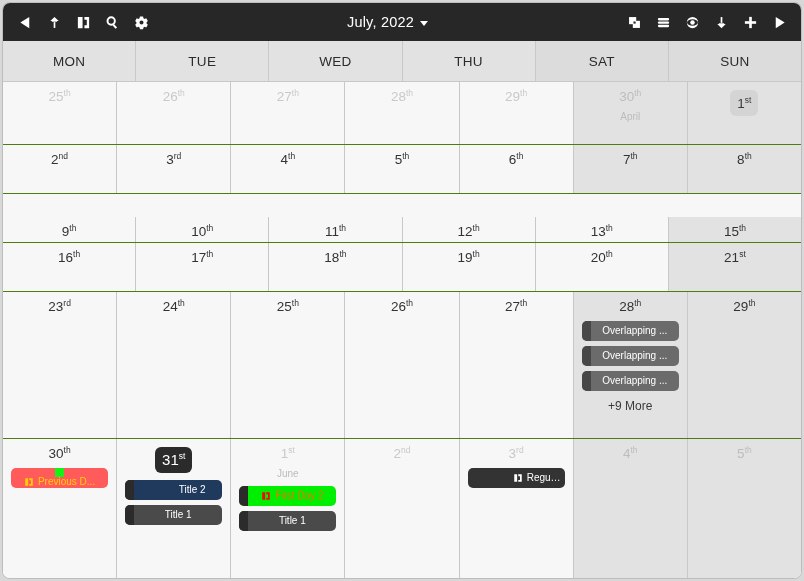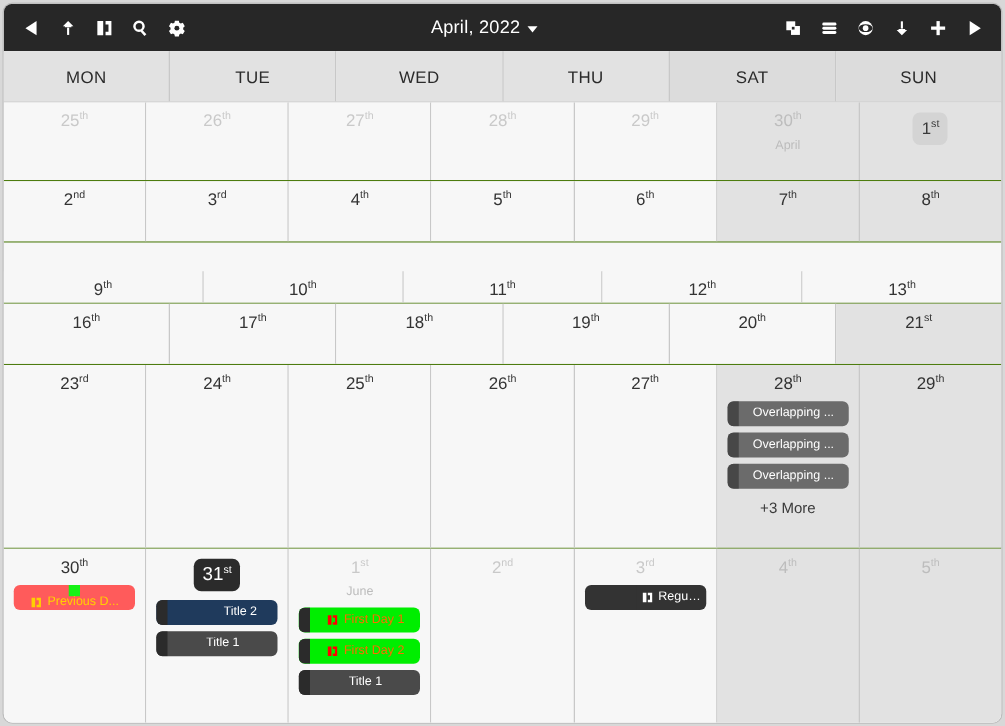--- a/index.html
+++ b/index.html
@@ -256,21 +256,21 @@
       </div>
       <div class="tb-btn" title="Settings">
         <svg width="15" height="15" viewBox="0 0 16 16">
           <path d="M6.3 1.6h3.4l.35 1.8 1.3.75 1.7-.65 1.7 2.95-1.35 1.2v1.5l1.35 1.2-1.7 2.95-1.7-.65-1.3.75-.35 1.8H6.3l-.35-1.8-1.3-.75-1.7.65L1.25 10.35 2.6 9.15v-1.5L1.25 6.45l1.7-2.95 1.7.65 1.3-.75Z" fill="#fff"></path>
           <circle cx="8" cy="8" r="2.1" fill="#272727"></circle>
         </svg>
       </div>
     </div>
 
     <div class="tb-title">
-      <span>April, 2022</span>
+      <span>July, 2022</span>
       <span class="caret"></span>
     </div>
 
     <div class="tb-group">
       <div class="tb-btn" title="Copy">
         <svg width="15" height="15" viewBox="0 0 16 16">
           <rect x="2.2" y="2.2" width="7.6" height="7.6" fill="#fff"></rect>
           <rect x="6.2" y="6.2" width="7.6" height="7.6" fill="#fff"></rect>
           <rect x="6.9" y="6.9" width="2.3" height="2.3" fill="#272727"></rect>
         </svg>
@@ -376,20 +376,23 @@
           </div>
           <div class="cell">
             <span class="daynum">11<sup>th</sup></span>
           </div>
           <div class="cell">
             <span class="daynum">12<sup>th</sup></span>
           </div>
           <div class="cell">
             <span class="daynum">13<sup>th</sup></span>
           </div>
+          <div class="cell weekend">
+            <span class="daynum">15<sup>th</sup></span>
+          </div>
         </div>
         <div class="week w3">
           <div class="cell">
             <span class="daynum">16<sup>th</sup></span>
           </div>
           <div class="cell">
             <span class="daynum">17<sup>th</sup></span>
           </div>
           <div class="cell">
             <span class="daynum">18<sup>th</sup></span>
@@ -435,21 +438,21 @@
                   <span class="ev-text" style="color: rgb(255, 255, 255);">Overlapping ...</span>
                 </div>
               </div>
               <div class="event" style="background: rgb(107, 107, 107);">
                 <div class="ev-bar" style="background: rgb(71, 71, 71);"></div>
                 <div class="ev-body">
                   <span class="ev-text" style="color: rgb(255, 255, 255);">Overlapping ...</span>
                 </div>
               </div>
             </div>
-            <div class="more">+3 More</div>
+            <div class="more">+9 More</div>
           </div>
           <div class="cell weekend">
             <span class="daynum">29<sup>th</sup></span>
           </div>
         </div>
         <div class="week w5">
           <div class="cell">
             <span class="daynum">30<sup>th</sup></span>
             <div class="events">
               <div class="event" style="background: rgb(255, 91, 91); flex-direction: column;">
@@ -489,32 +492,20 @@
             <div class="events">
               <div class="event" style="background: rgb(0, 238, 0);">
                 <div class="ev-bar" style="background: rgb(43, 43, 43);"></div>
                 <div class="ev-body">
                   <span class="ev-icon">
                     <svg width="10" height="10" viewBox="0 0 16 16">
                       <path d="M2 2 L6.6 2 L6.6 14 L2 14 Z" fill="#ff0000"></path>
                       <path d="M8.4 2 L14 2 L14 14 L8.4 14 L8.4 11 L11.2 11 L11.2 5 L8.4 5 Z" fill="#ff0000"></path>
                     </svg>
                   </span>
-                  <span class="ev-text" style="color: rgb(255, 106, 0);">First Day 1</span>
-                </div>
-              </div>
-              <div class="event" style="background: rgb(0, 238, 0);">
-                <div class="ev-bar" style="background: rgb(43, 43, 43);"></div>
-                <div class="ev-body">
-                  <span class="ev-icon">
-                    <svg width="10" height="10" viewBox="0 0 16 16">
-                      <path d="M2 2 L6.6 2 L6.6 14 L2 14 Z" fill="#ff0000"></path>
-                      <path d="M8.4 2 L14 2 L14 14 L8.4 14 L8.4 11 L11.2 11 L11.2 5 L8.4 5 Z" fill="#ff0000"></path>
-                    </svg>
-                  </span>
                   <span class="ev-text" style="color: rgb(255, 106, 0);">First Day 2</span>
                 </div>
               </div>
               <div class="event" style="background: rgb(74, 74, 74);">
                 <div class="ev-bar" style="background: rgb(43, 43, 43);"></div>
                 <div class="ev-body">
                   <span class="ev-text" style="color: rgb(255, 255, 255);">Title 1</span>
                 </div>
               </div>
             </div>

